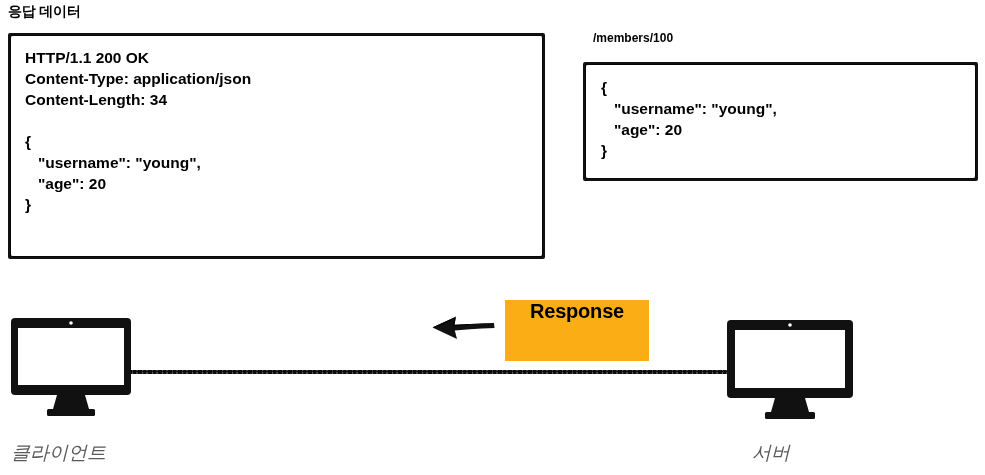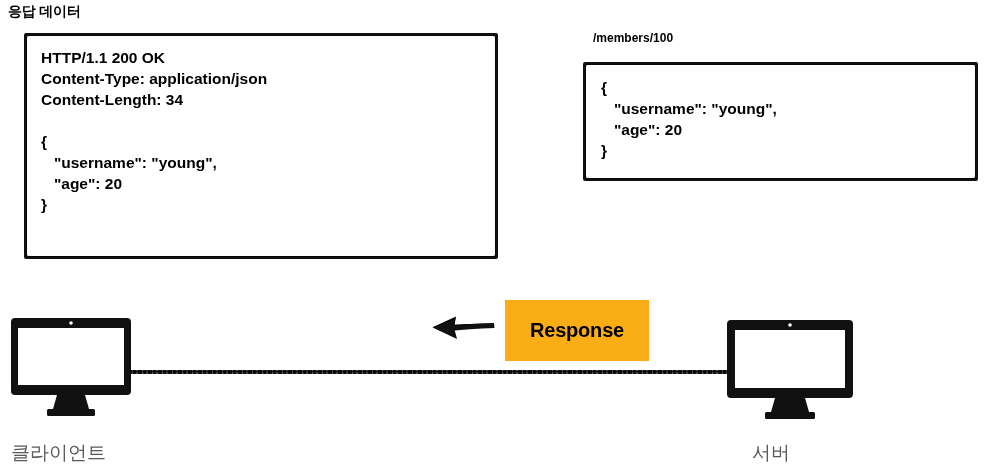--- a/index.html
+++ b/index.html
@@ -41,23 +41,23 @@
   }
   .sketch-box::before {
     content: "";
     position: absolute;
     left: -1px; top: -1px; right: -1px; bottom: -1px;
     border: 1px solid rgba(0,0,0,0.55);
     border-radius: 3px;
     pointer-events: none;
   }
   #response-box {
-    left: 24px;
+    left: 8px;
     top: 33px;
-    width: 474px;
+    width: 537px;
     height: 226px;
   }
   #json-box {
     left: 583px;
     top: 62px;
     width: 395px;
     height: 119px;
   }
 
   .code {
@@ -108,21 +108,21 @@
 
   
   #response-badge {
     position: absolute;
     left: 505px;
     top: 300px;
     width: 144px;
     height: 61px;
     background: #faad15;
     display: flex;
-    align-items: center;
+    align-items: flex-start;
     justify-content: center;
   }
   #response-badge-label {
     font-size: 20px;
     font-weight: bold;
     color: #000000;
     letter-spacing: -0.2px;
   }
 
   
@@ -131,20 +131,21 @@
   }
   #client-monitor { left: 11px;  top: 318px; width: 120px; height: 100px; }
   #server-monitor { left: 727px; top: 320px; width: 126px; height: 101px; }
 
   
   .node-label {
     position: absolute;
     font-size: 19px;
     color: #5a5a5a;
     white-space: nowrap;
+    font-style: italic;
   }
   #client-label { left: 11px;  top: 440px; }
   #server-label { left: 752px; top: 440px; }
 </style>
 </head>
 <body>
 
 <div id="canvas">
 
   <div class="heading" id="response-data-heading">응답 데이터</div>

